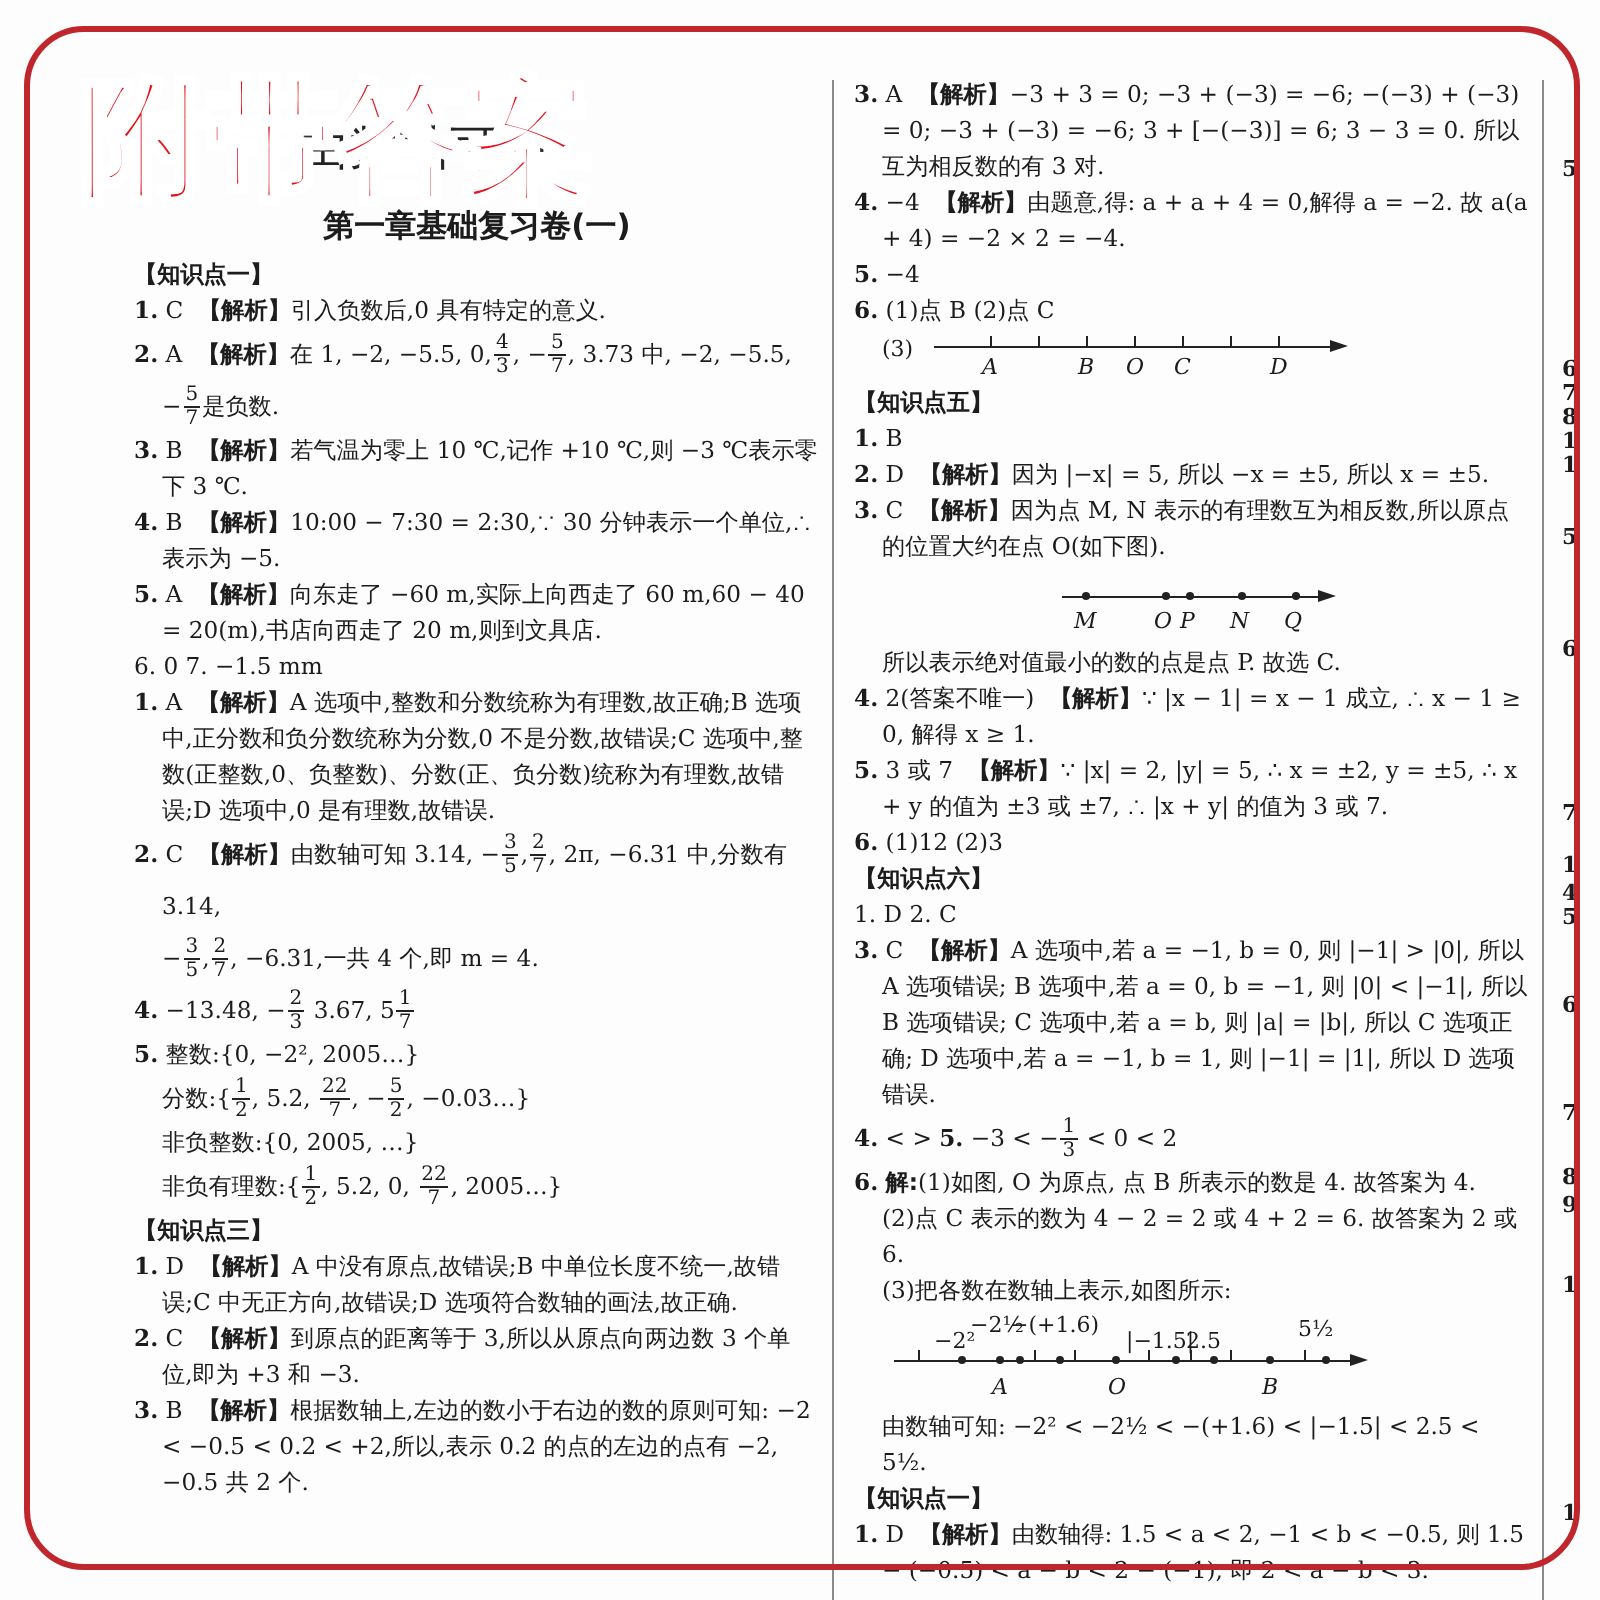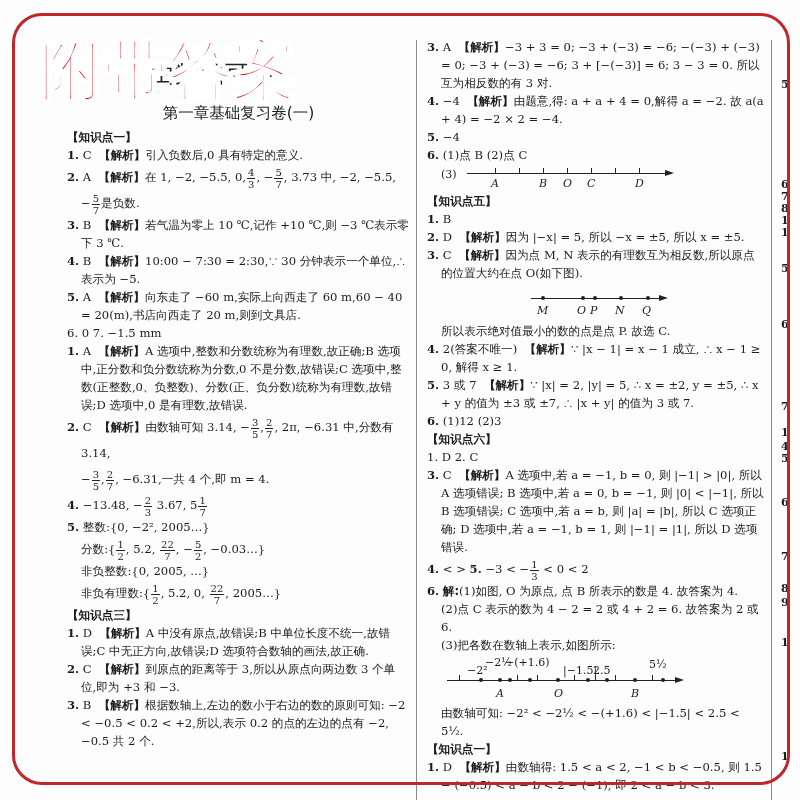--- a/index.html
+++ b/index.html
@@ -21,21 +21,21 @@
     letter-spacing: -1px; line-height: 1;
     -webkit-text-stroke: 2px #ffffff;
     text-shadow: 0 0 2px #ffffff, 0 0 3px #ffffff, 2px 2px 0 #ffffff, -2px -2px 0 #ffffff, 2px -2px 0 #ffffff, -2px 2px 0 #ffffff;
   }
   .main-title { position: absolute; left: 150px; top: 58px; font-size: 24px; color: #222; letter-spacing: 1px; font-family: "DejaVu Sans", sans-serif; }
 
   .col { position: absolute; font-size: 11.6px; line-height: 18px; }
   .col-left { left: 67px; top: 100px; width: 343px; }
   .col-right { left: 427px; top: 38px; width: 337px; }
 
-  .sec-title { text-align: center; font-family: "DejaVu Sans", sans-serif; font-weight: normal; font-size: 15.5px; line-height: 22px; margin: 2px 0 4px; }
+  .sec-title { text-align: center; font-family: "DejaVu Sans", sans-serif; font-weight: bold; font-size: 15.5px; line-height: 22px; margin: 2px 0 4px; }
   .kp { font-family: "DejaVu Sans", sans-serif; font-weight: bold; font-size: 11.6px; line-height: 18px; }
   .item { position: relative; padding-left: 14px; text-indent: -14px; }
   .item .num { font-weight: bold; }
   .tag { font-family: "DejaVu Sans", sans-serif; font-weight: bold; }
   .sub { padding-left: 14px; }
   .frac { display: inline-flex; flex-direction: column; align-items: center; vertical-align: middle; font-size: 10px; line-height: 11px; margin: 0 1px; text-indent: 0; }
   .frac .n { border-bottom: 1px solid #222; padding: 0 1px; }
   .tall { line-height: 26px; }
 
   .numline { position: relative; height: 28px; }

